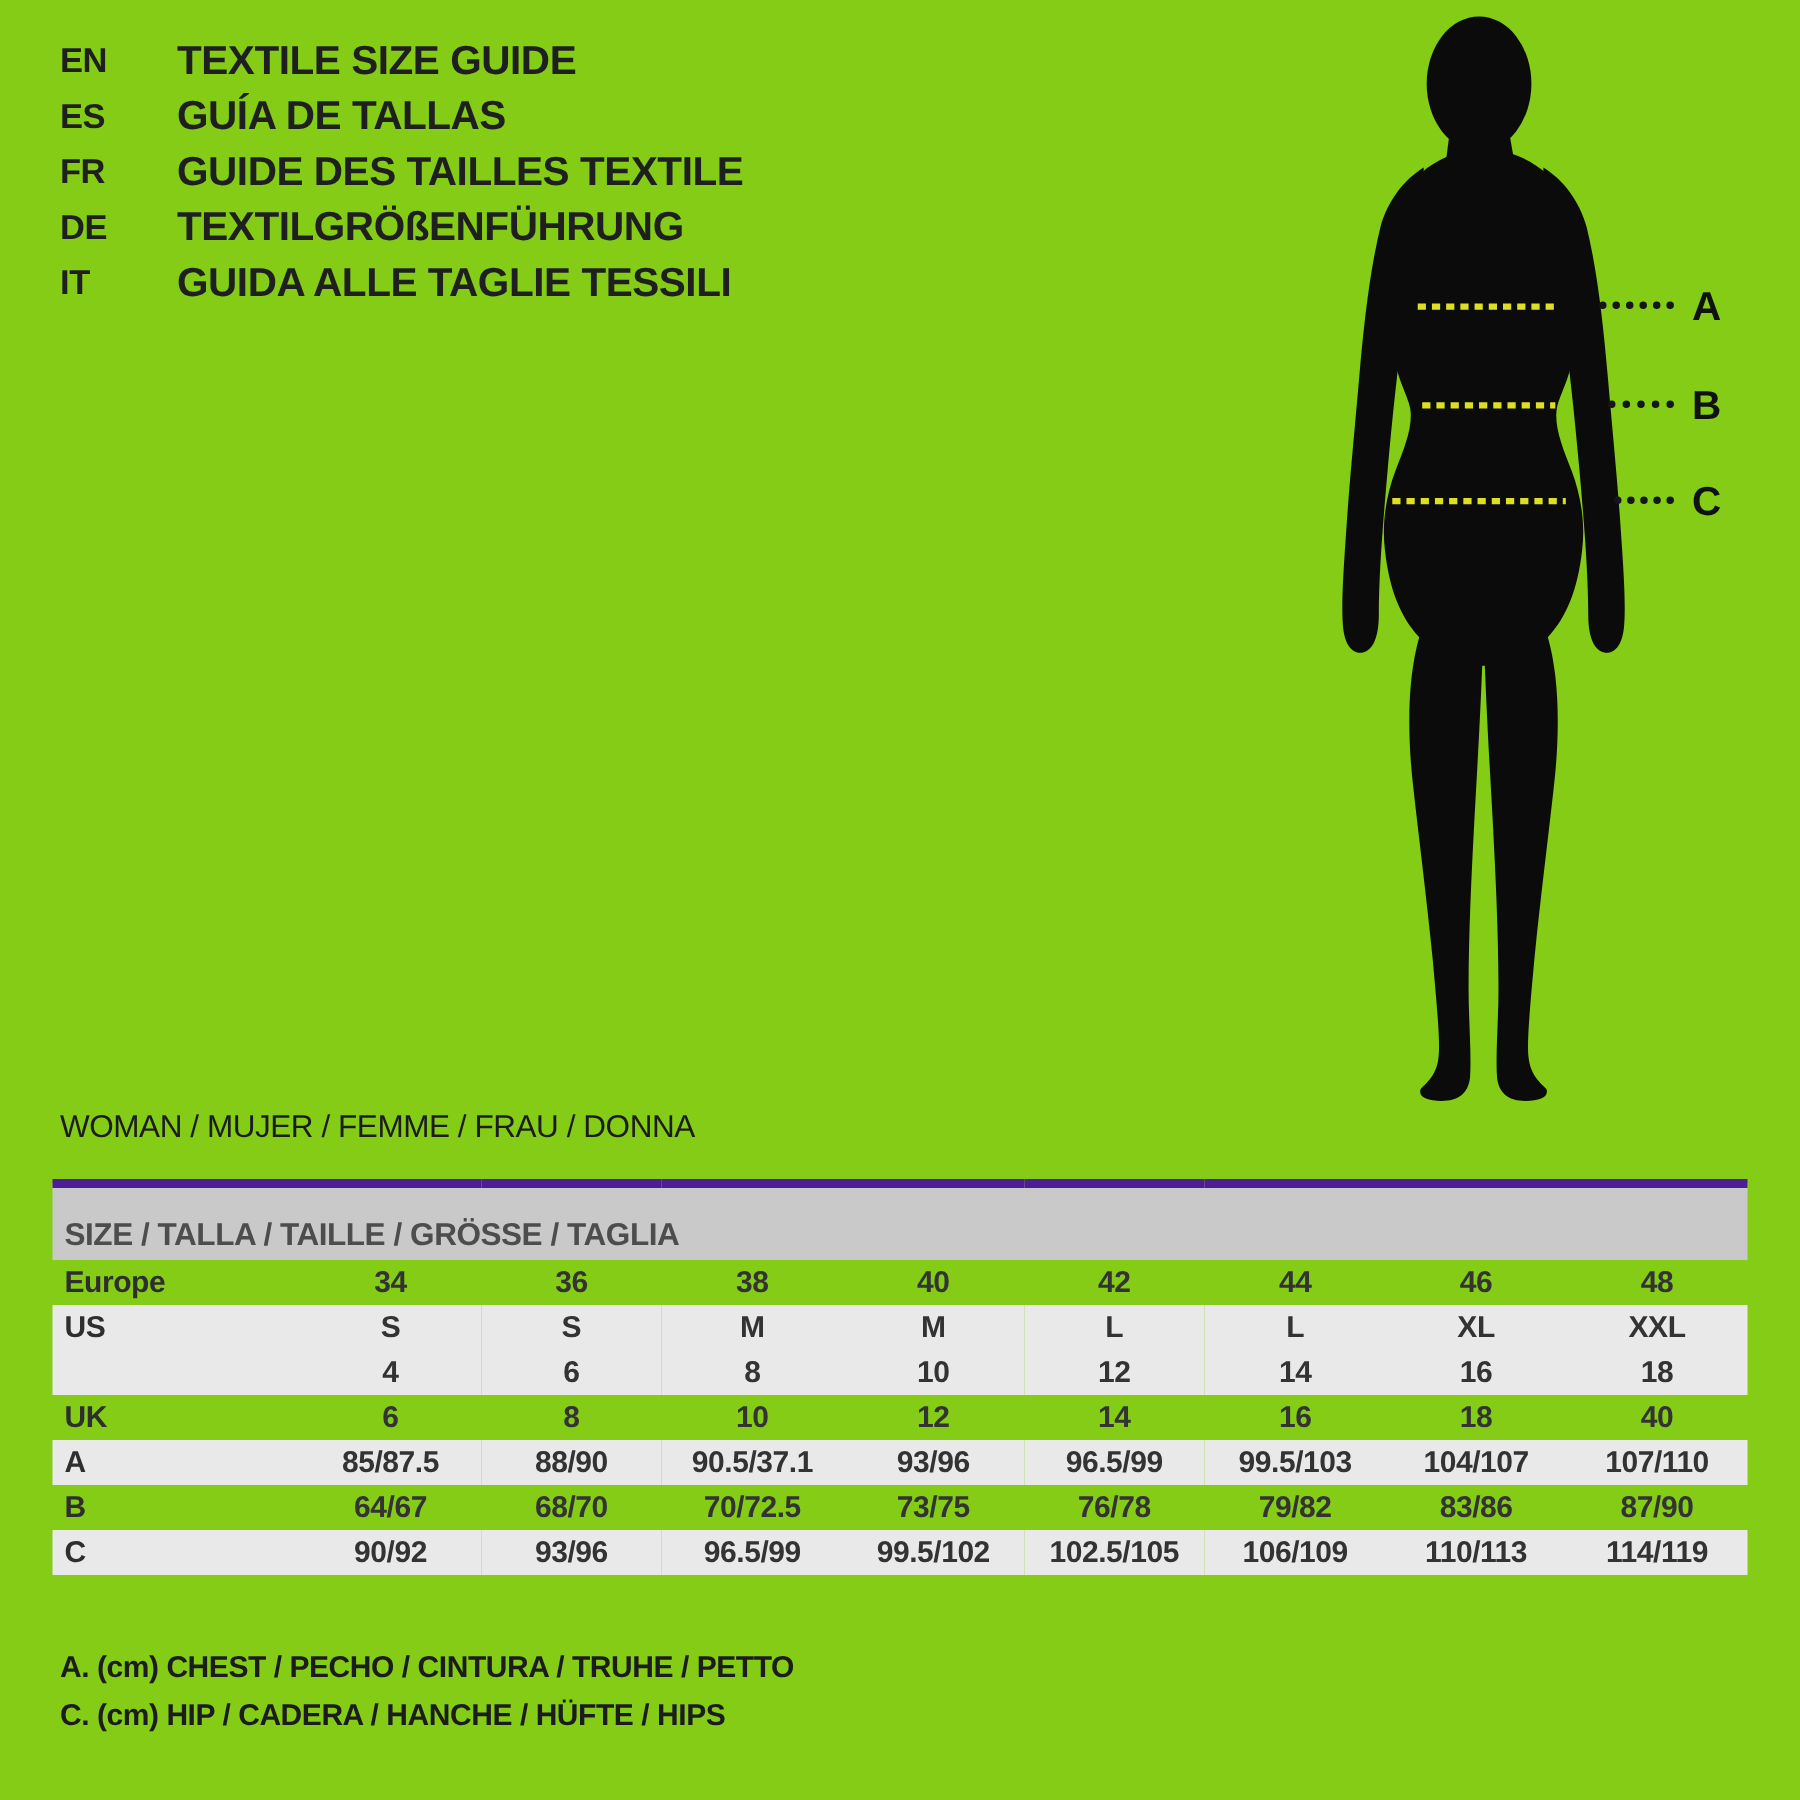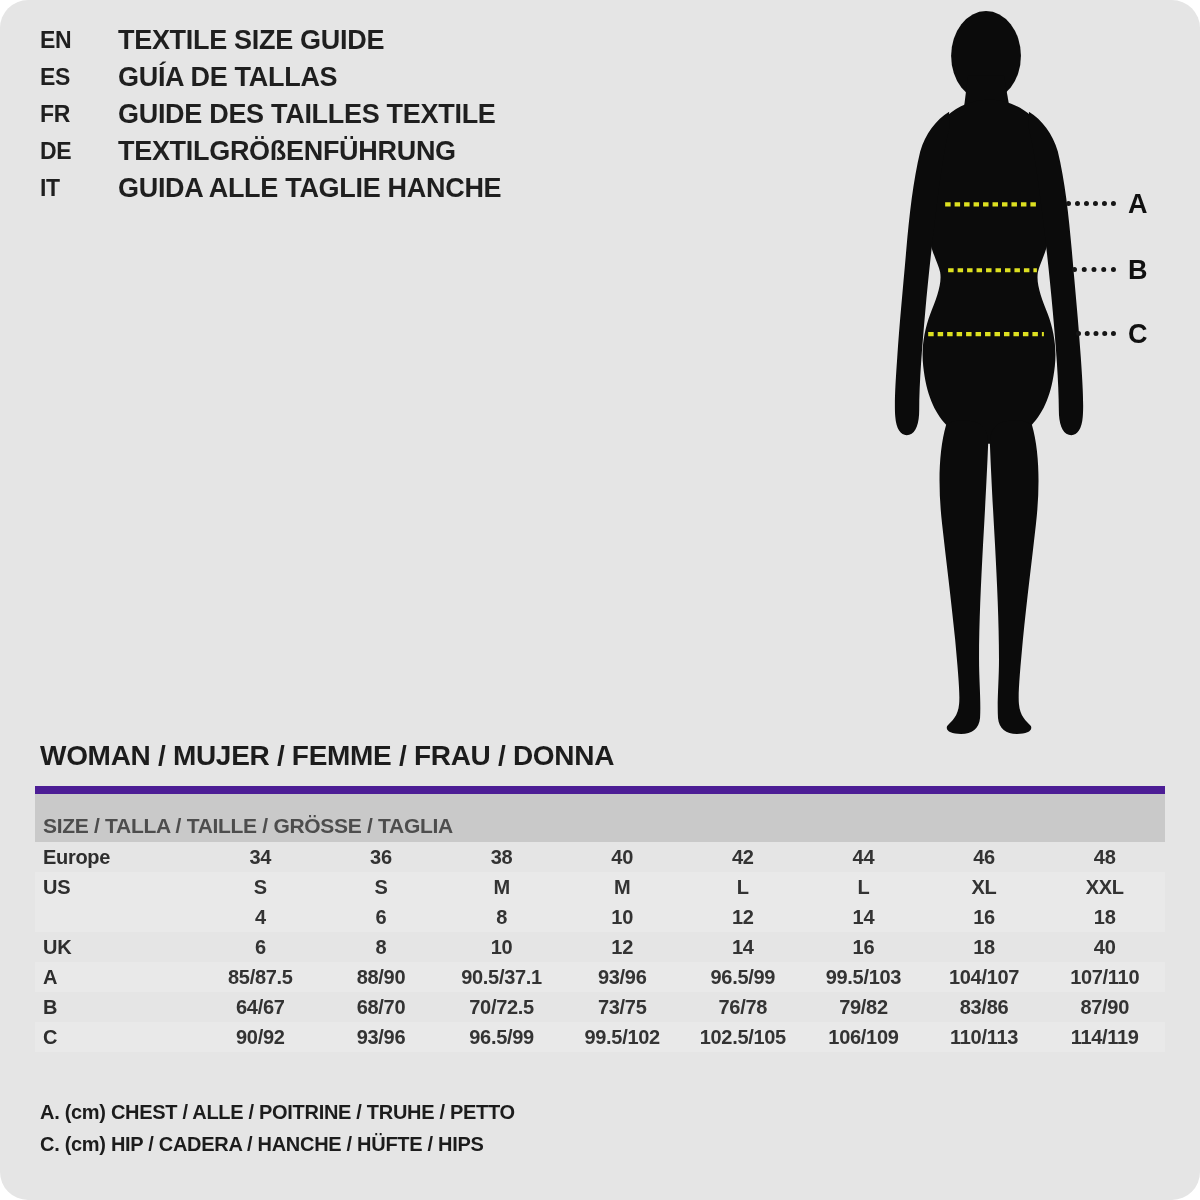--- a/index.html
+++ b/index.html
@@ -1,42 +1,42 @@
 <!DOCTYPE html>
 <html><head>
 <meta charset="utf-8">
 <style>
   html,body{margin:0;padding:0;background:#ffffff;}
   .page{
-    position:relative;width:1200px;height:1200px;background:#e5e5e5;overflow:hidden;
-    font-family:"Liberation Sans", sans-serif;color:#1f1f1f;border-radius:28px;
+    position:relative;width:1200px;height:1200px;background:#84cc16;overflow:hidden;
+    font-family:"Liberation Sans", sans-serif;color:#1f1f1f;
   }
   
   .lang-block{position:absolute;left:40px;top:22px;}
   .lang-row{display:flex;height:37px;align-items:center;}
   .lang-code{width:78px;font-size:23px;font-weight:700;letter-spacing:-0.3px;}
   .lang-title{font-size:27px;font-weight:700;letter-spacing:-0.3px;}
   
   .figure-svg{position:absolute;left:892px;top:6px;}
   .leader{position:absolute;height:0;border-top:5px dotted #161616;}
   .leader-a{left:1066px;top:201px;width:50px;}
   .leader-b{left:1072px;top:267px;width:44px;}
   .leader-c{left:1076px;top:331px;width:40px;}
   .marker-label{position:absolute;font-size:27px;font-weight:700;color:#111;}
   .label-a{left:1128px;top:189px;}
   .label-b{left:1128px;top:255px;}
   .label-c{left:1128px;top:319px;}
   
-  .section-title{position:absolute;left:40px;top:740px;font-size:28px;font-weight:700;letter-spacing:-0.3px;color:#1c1c1c;}
+  .section-title{position:absolute;left:40px;top:740px;font-size:21px;font-weight:400;letter-spacing:-0.3px;color:#1c1c1c;}
   
   .size-table{position:absolute;left:35px;top:786px;width:1130px;border-collapse:collapse;table-layout:fixed;}
   .size-table col.lbl{width:165px;}
   .size-table th{
     background:#c9c9c9;color:#4d4d4d;font-size:21px;font-weight:700;text-align:left;
-    padding:20px 0 4px 8px;height:24px;letter-spacing:-0.3px;border-top:8px solid #4c1d95;
+    padding:20px 0 4px 8px;height:24px;letter-spacing:-0.3px;border-top:6px solid #4c1d95;
   }
   .size-table td{
     height:30px;font-size:20px;font-weight:700;letter-spacing:-0.3px;color:#333333;
     text-align:center;padding:0;white-space:nowrap;
   }
   .size-table td.row-label{text-align:left;padding-left:8px;color:#2e2e2e;}
   .size-table tr.shade td{background:#e9e9e9;}
   
   .legend{position:absolute;left:40px;top:1096px;}
   .legend-line{font-size:20px;font-weight:700;letter-spacing:-0.3px;line-height:32px;color:#1c1c1c;}
@@ -58,21 +58,21 @@
     <div class="lang-row">
       <span class="lang-code">FR</span>
       <span class="lang-title">GUIDE DES TAILLES TEXTILE</span>
     </div>
     <div class="lang-row">
       <span class="lang-code">DE</span>
       <span class="lang-title">TEXTILGRÖßENFÜHRUNG</span>
     </div>
     <div class="lang-row">
       <span class="lang-code">IT</span>
-      <span class="lang-title">GUIDA ALLE TAGLIE HANCHE</span>
+      <span class="lang-title">GUIDA ALLE TAGLIE TESSILI</span>
     </div>
   </div>
 
   <svg class="figure-svg" width="210" height="728" viewBox="0 0 210 730" xmlns="http://www.w3.org/2000/svg">
     <g fill="#0b0b0b">
 
       <ellipse cx="94" cy="50" rx="35" ry="45"></ellipse>
 
       <path d="M76,70 L112,70 L120,116 L70,116 Z"></path>
 
@@ -224,17 +224,17 @@
         <td>99.5/102</td>
         <td>102.5/105</td>
         <td>106/109</td>
         <td>110/113</td>
         <td>114/119</td>
       </tr>
     </tbody>
   </table>
 
   <div class="legend">
-    <div class="legend-line">A. (cm) CHEST / ALLE / POITRINE / TRUHE / PETTO</div>
+    <div class="legend-line">A. (cm) CHEST / PECHO / CINTURA / TRUHE / PETTO</div>
     <div class="legend-line">C. (cm) HIP / CADERA / HANCHE / HÜFTE / HIPS</div>
   </div>
 
 </div>
 
 </body></html>

